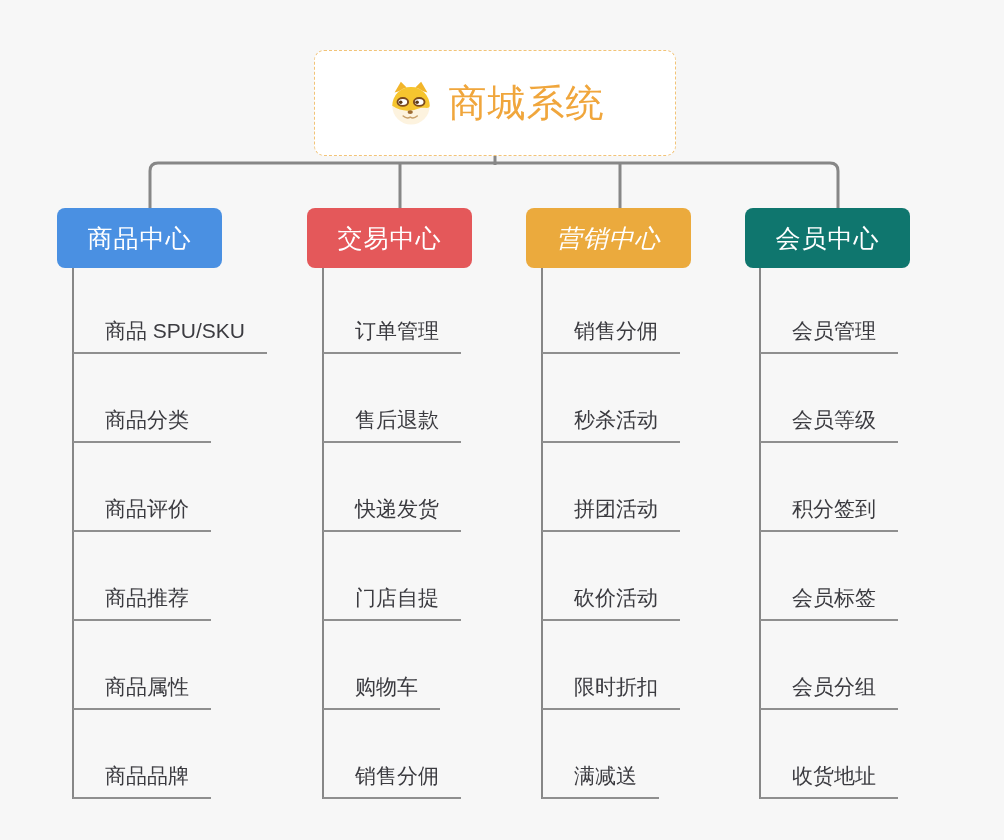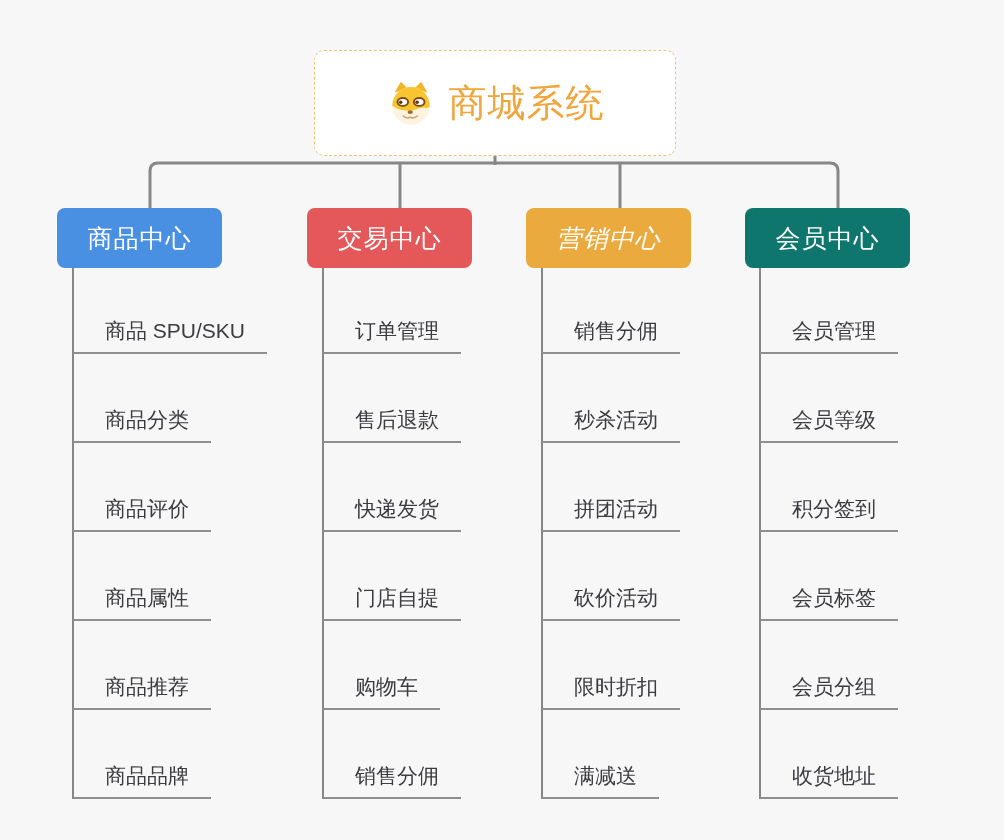--- a/index.html
+++ b/index.html
@@ -132,26 +132,26 @@
     <div class="slot">
         <span class="topic">商品 SPU/SKU</span>
       </div>
     <div class="slot">
         <span class="topic">商品分类</span>
       </div>
     <div class="slot">
         <span class="topic">商品评价</span>
       </div>
     <div class="slot">
+        <span class="topic">商品推荐</span>
+      </div>
+    <div class="slot">
         <span class="topic">商品属性</span>
       </div>
     <div class="slot">
-        <span class="topic">商品推荐</span>
-      </div>
-    <div class="slot">
         <span class="topic">商品品牌</span>
       </div>
   </div>
 
   <div class="col" style="left:323px">
     <div class="slot">
         <span class="topic">订单管理</span>
       </div>
     <div class="slot">
         <span class="topic">售后退款</span>

